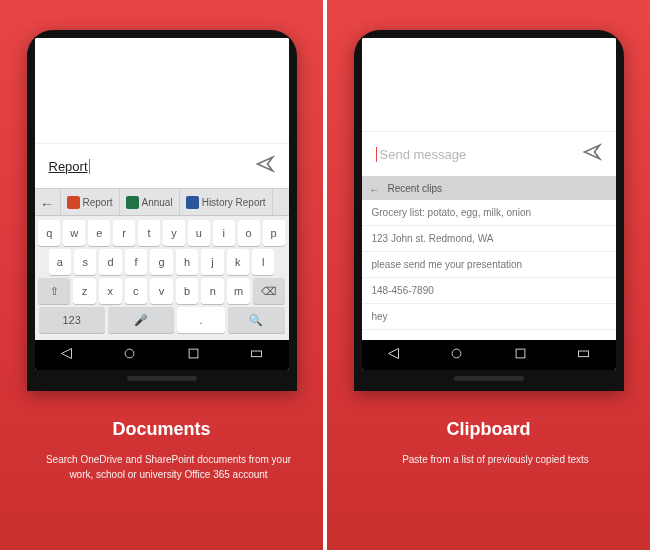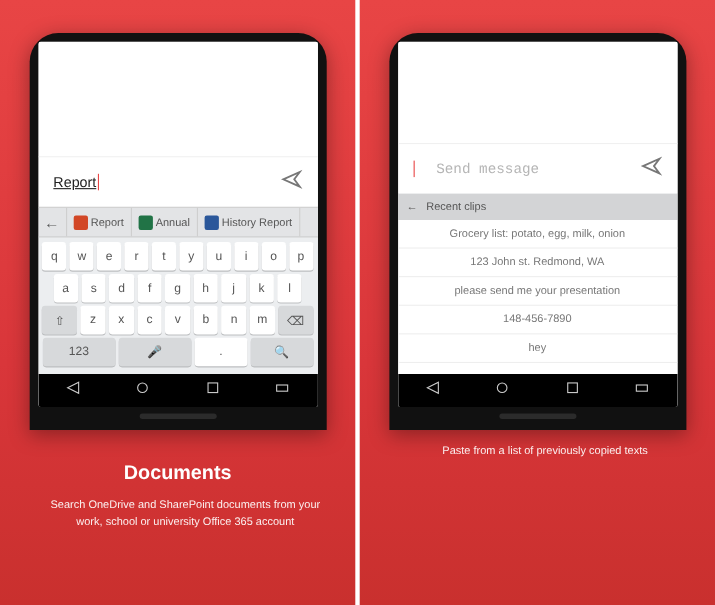--- a/index.html
+++ b/index.html
@@ -116,21 +116,20 @@
   .clip-header {
     display:flex; align-items:center; gap:8px;
     background:#d3d4d6;
     font-size:10px; color:#555;
     height:24px; padding:0 8px;
   }
   .clip-list {
     background:#fff;
     height:140px;
     overflow:hidden;
-    text-align:center;
   }
   .clip-item {
     font-size:10px;
     color:#777;
     padding:7px 10px;
     border-bottom:1px solid #eee;
     white-space:nowrap; overflow:hidden; text-overflow:ellipsis;
   }
   
   .navbar {
@@ -254,21 +253,21 @@
   </div>
   <div class="caption-title">Documents</div>
   <div class="caption-sub">Search OneDrive and SharePoint documents from your work, school or university Office 365 account</div>
 </div>
 
 <div class="panel">
   <div class="phone">
     <div class="screen">
       <div class="msg-area">
         <div class="msg-row">
-          <span class="msg-input placeholder" style="border-left:1.5px solid #e84545; padding-left:20px;font-family:Liberation Mono, monospace;">Send message</span>
+          <span class="msg-input placeholder" style="border-left:1.5px solid #e84545; padding-left:3px;">Send message</span>
           <span class="send-icon">
             <svg viewBox="0 0 24 24">
                 <path d="M3 12l18-8-6 8 6 8z"></path>
               </svg>
           </span>
         </div>
       </div>
       <div class="clip-header">
         <span>←</span>
         <span>Recent clips</span>
@@ -290,14 +289,15 @@
         <span><svg viewBox="0 0 24 24">
               <rect x="5" y="5" width="14" height="14"></rect>
             </svg></span>
         <span><svg viewBox="0 0 24 24">
               <rect x="4" y="8" width="16" height="9"></rect>
             </svg></span>
       </div>
     </div>
     <div class="phone-speaker"></div>
   </div>
+  <div class="caption-title">Clipboard</div>
   <div class="caption-sub">Paste from a list of previously copied texts</div>
 </div>
 
 </body></html>

